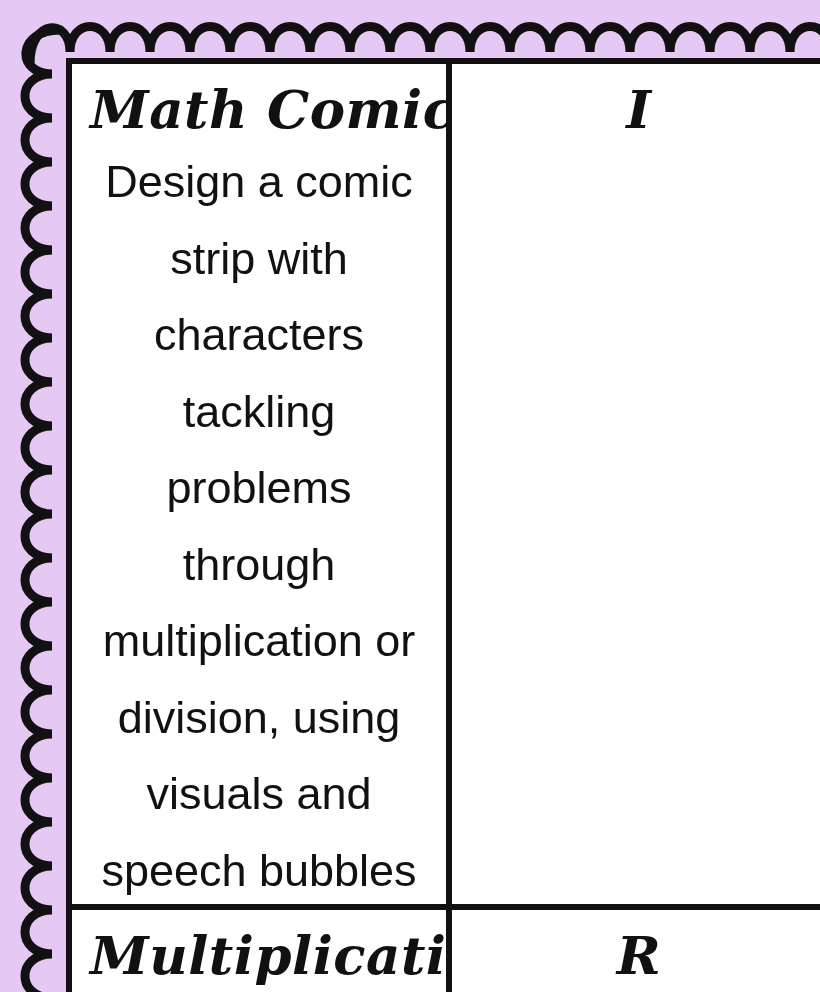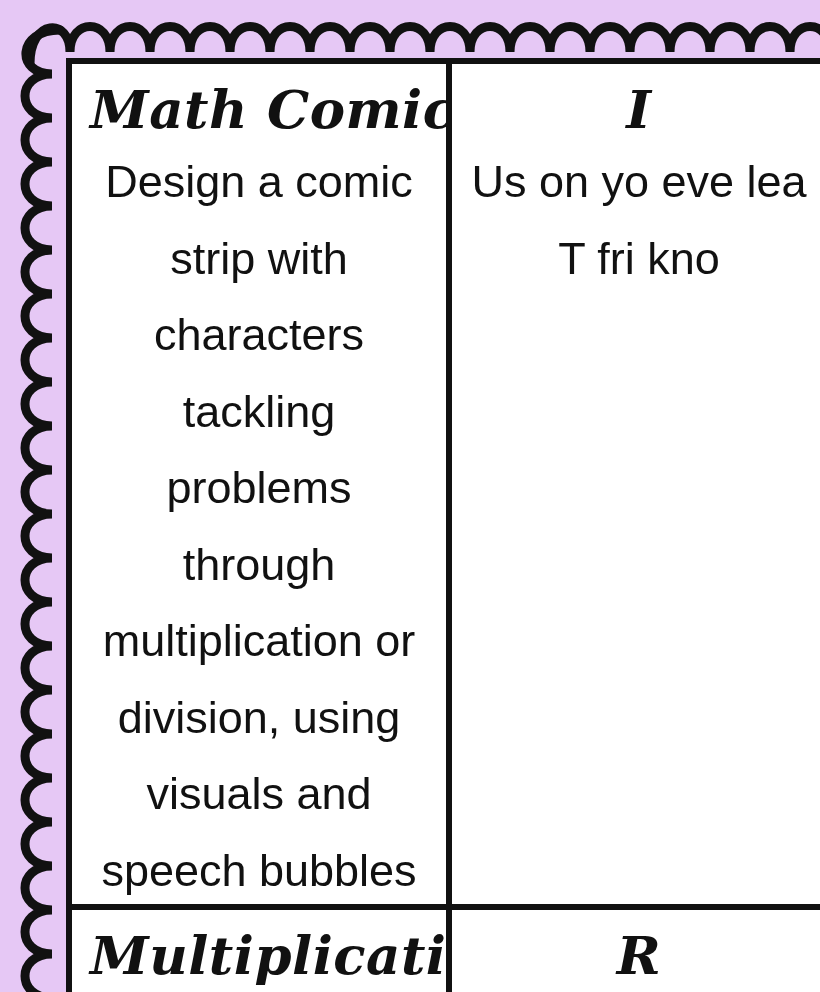--- a/index.html
+++ b/index.html
@@ -115,21 +115,20 @@
 
   <div class="grid">
 
     <div class="row row-tall">
       <div class="cell col-a">
         <div class="cell-title">Math Comic:</div>
         <div class="cell-body">Design a comic strip with characters tackling problems through multiplication or division, using visuals and speech bubbles to highlight the math steps and answers.</div>
       </div>
       <div class="cell col-b">
         <div class="cell-title">I</div>
-        <div class="cell-body">Us on yo eve lea T fri kno</div>
       </div>
     </div>
 
     <div class="row row-short">
       <div class="cell col-a">
         <div class="cell-title">Multiplication</div>
         <div class="cell-body"></div>
       </div>
       <div class="cell col-b">
         <div class="cell-title">R</div>

